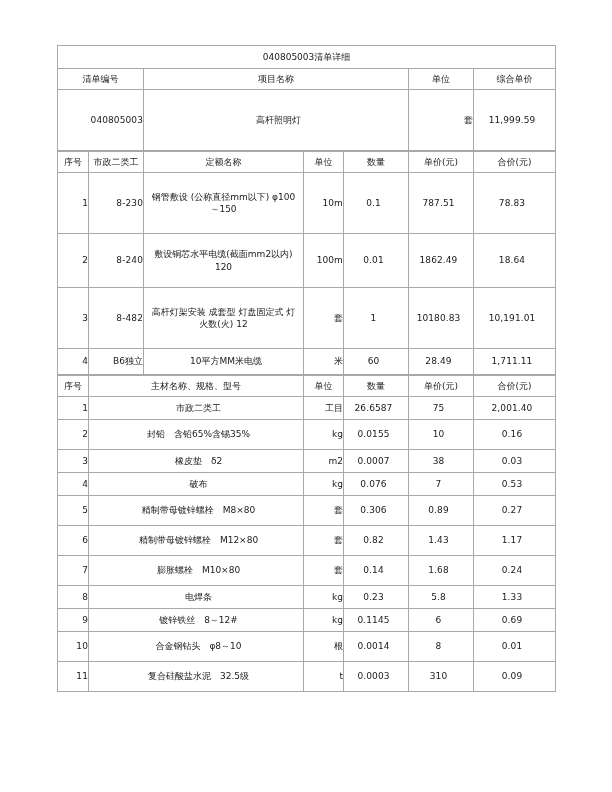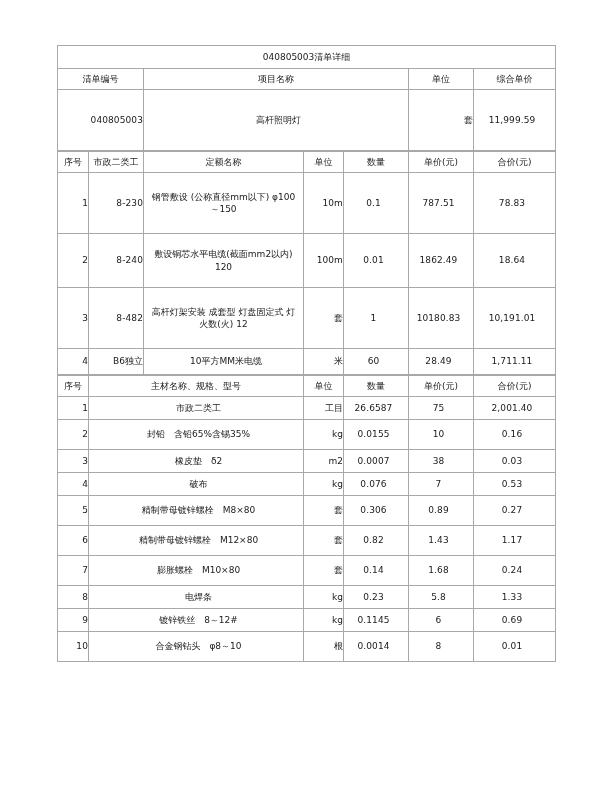--- a/index.html
+++ b/index.html
@@ -249,16 +249,24 @@
         <td class="c-right num">0.69</td>
       </tr>
       <tr class="r-std2">
         <td class="c-center num">10</td>
         <td class="c-left">合金钢钻头　φ8～10</td>
         <td class="c-center">根</td>
         <td class="c-right num">0.0014</td>
         <td class="c-right num">8</td>
         <td class="c-right num">0.01</td>
       </tr>
+      <tr class="r-std2">
+        <td class="c-center num">11</td>
+        <td class="c-left">复合硅酸盐水泥　32.5级</td>
+        <td class="c-center">t</td>
+        <td class="c-right num">0.0003</td>
+        <td class="c-right num">310</td>
+        <td class="c-right num">0.09</td>
+      </tr>
     </tbody>
   </table>
 
 </div>
 
 </body></html>

